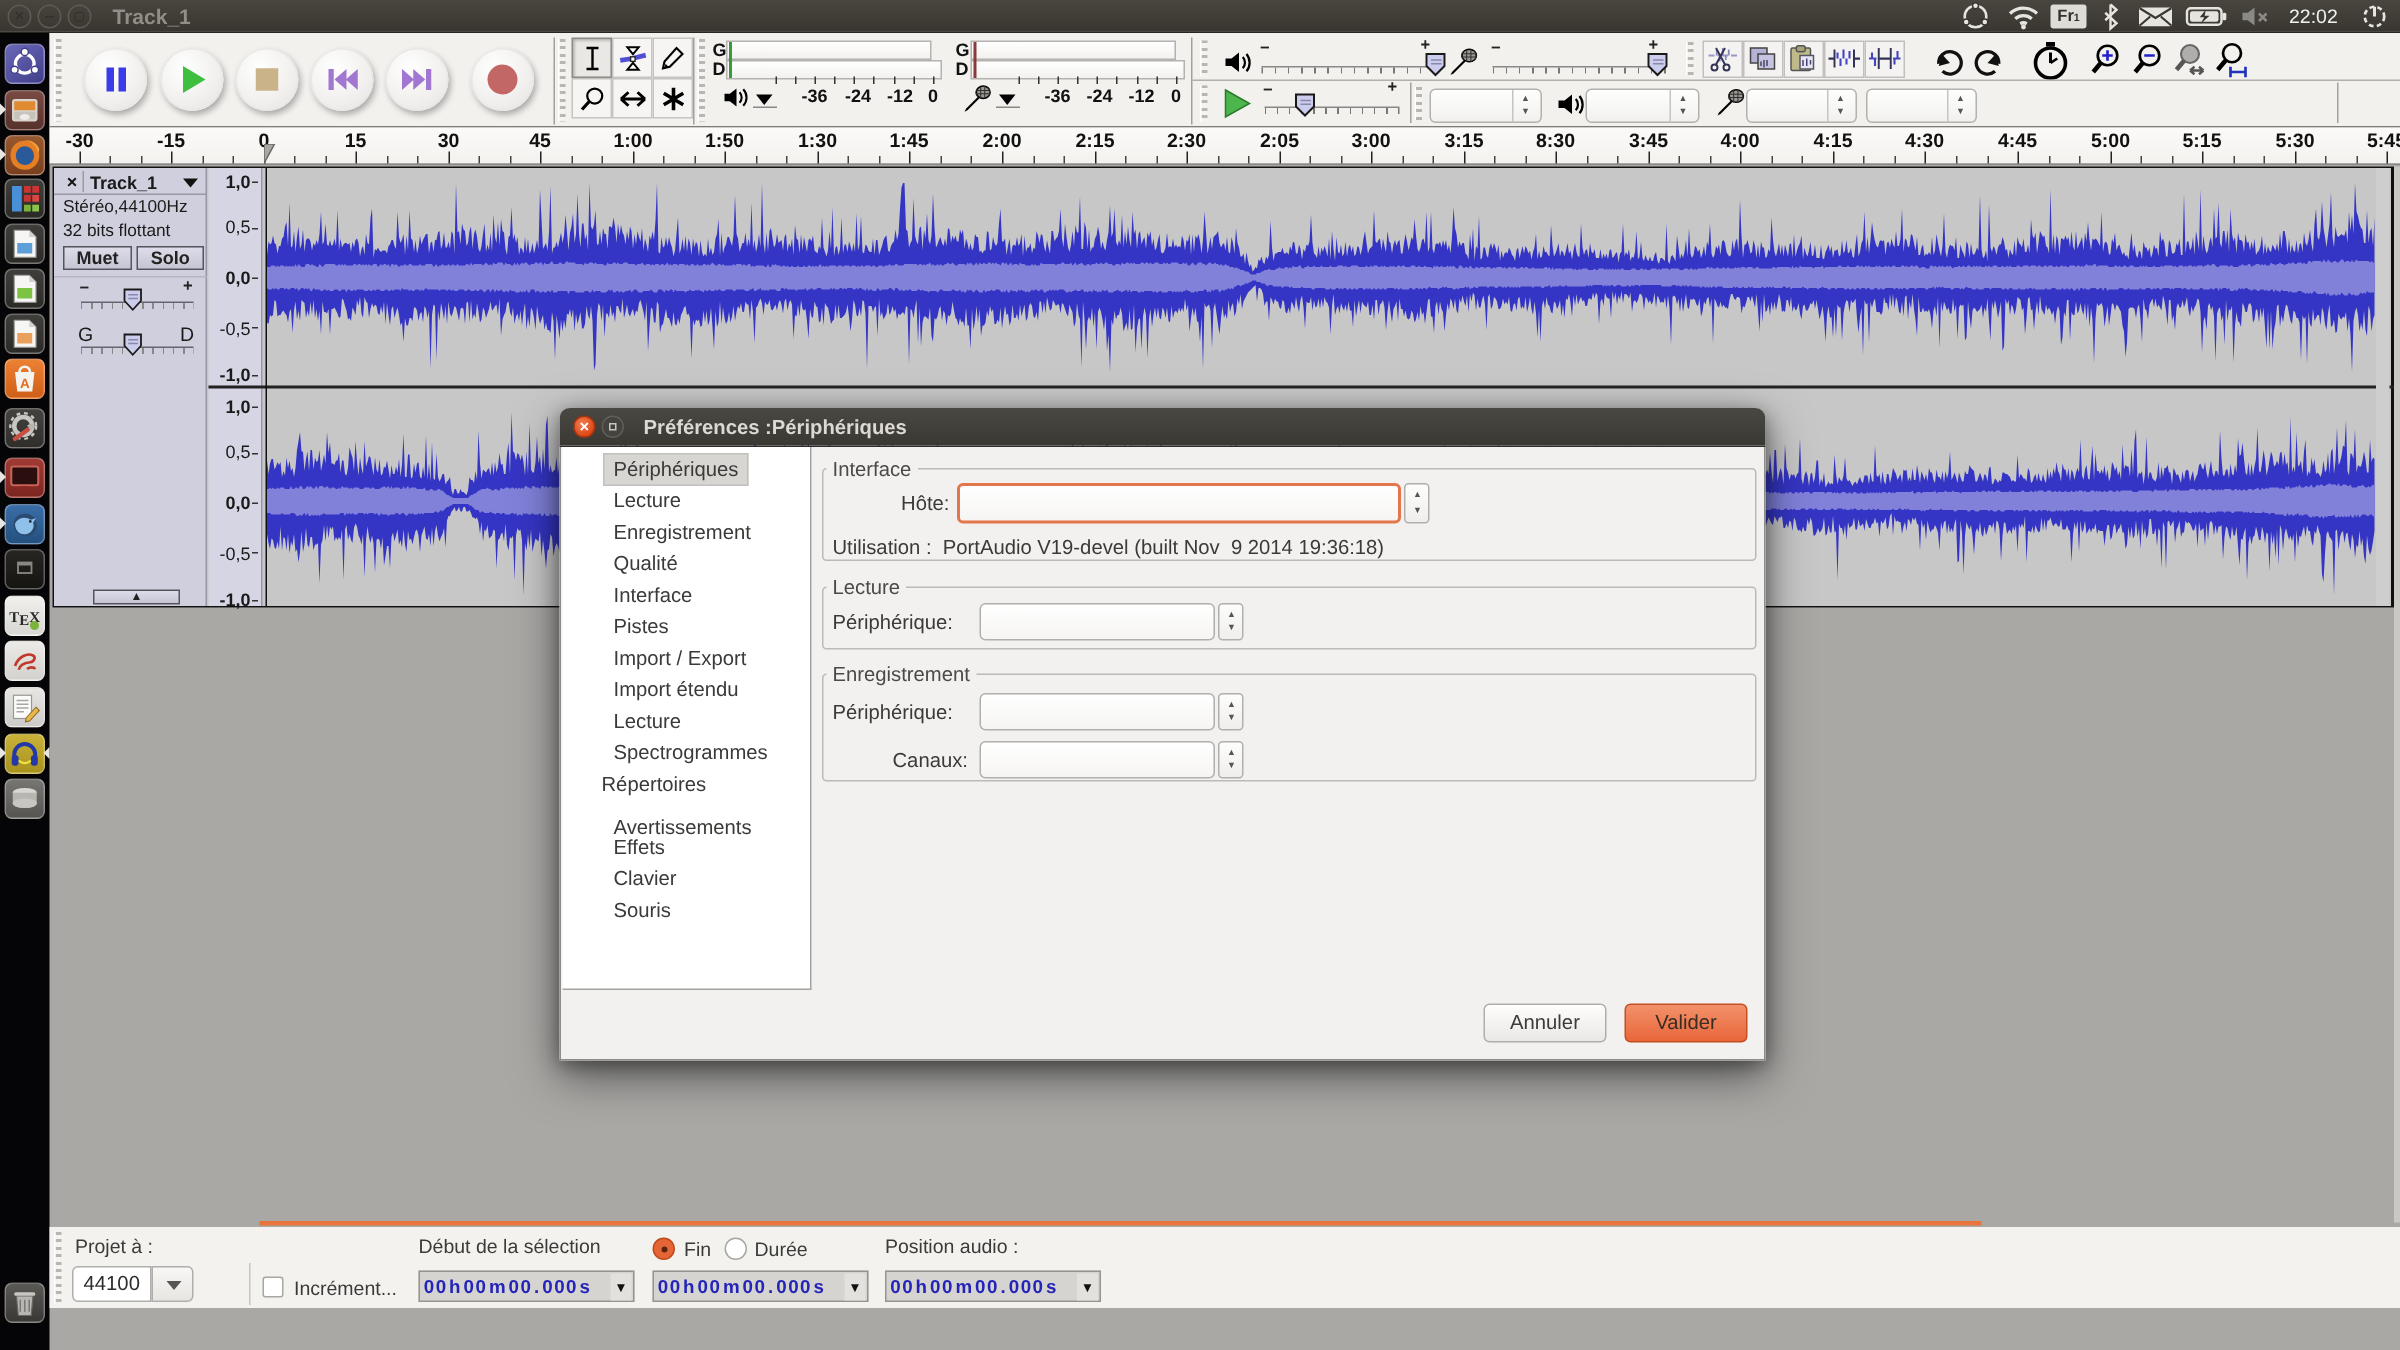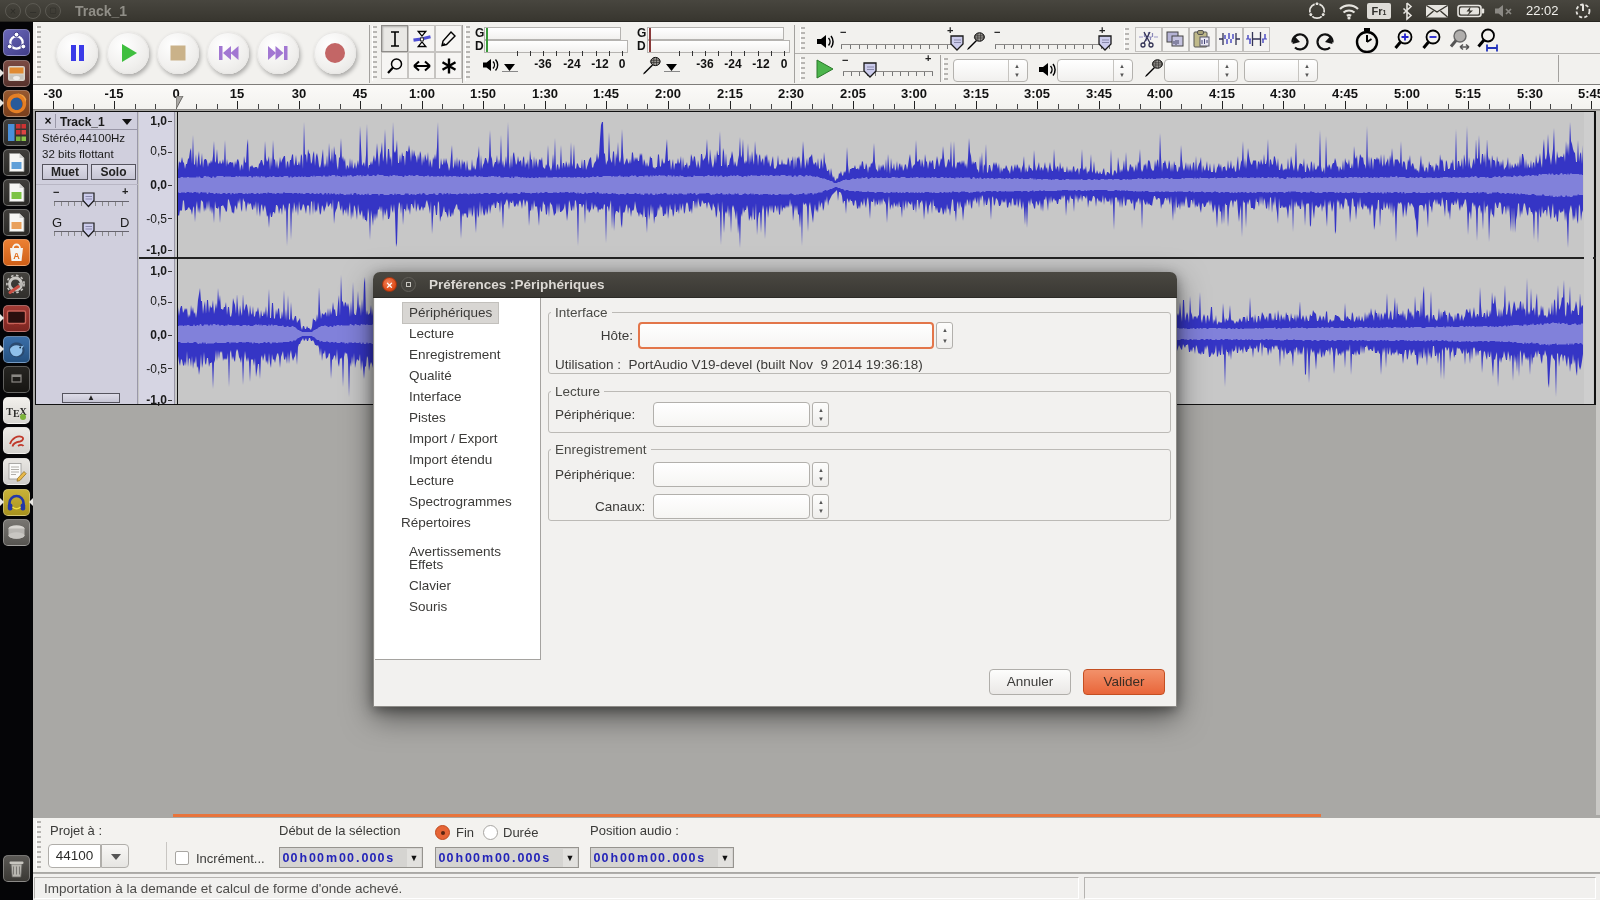--- a/index.html
+++ b/index.html
@@ -570,21 +570,21 @@
       <div class="rlab" style="left:359px">1:00</div>
       <div class="rlab" style="left:420px">1:50</div>
       <div class="rlab" style="left:482px">1:30</div>
       <div class="rlab" style="left:543px">1:45</div>
       <div class="rlab" style="left:605px">2:00</div>
       <div class="rlab" style="left:667px">2:15</div>
       <div class="rlab" style="left:728px">2:30</div>
       <div class="rlab" style="left:790px">2:05</div>
       <div class="rlab" style="left:851px">3:00</div>
       <div class="rlab" style="left:913px">3:15</div>
-      <div class="rlab" style="left:974px">3:05</div>
+      <div class="rlab" style="left:974px">8:30</div>
       <div class="rlab" style="left:1036px">3:45</div>
       <div class="rlab" style="left:1097px">4:00</div>
       <div class="rlab" style="left:1159px">4:15</div>
       <div class="rlab" style="left:1220px">4:30</div>
       <div class="rlab" style="left:1282px">4:45</div>
       <div class="rlab" style="left:1344px">5:00</div>
       <div class="rlab" style="left:1405px">5:15</div>
       <div class="rlab" style="left:1467px">5:30</div>
       <div class="rlab" style="left:1528px">5:45</div>
       <div class="rtickM" style="left:20px"></div>
@@ -751,25 +751,20 @@
   <div class="abs" style="left:450px;top:7px;width:15px;height:15px;border-radius:50%;background:#fff;border:1px solid #a8a6a2"></div>
   <div class="lbl" style="left:470px;top:7px">Durée</div>
   <div class="lbl" style="left:557px;top:5px">Position audio :</div>
 </div>
 <div class="tf" style="left:279px;top:847px;width:144px">
 <span class="tfd">0</span><span class="tfd">0</span><span class="tfu">h</span><span class="tfd">0</span><span class="tfd">0</span><span class="tfu">m</span><span class="tfd">0</span><span class="tfd">0</span><span class="tfu">.</span><span class="tfd">0</span><span class="tfd">0</span><span class="tfd">0</span><span class="tfu">s</span><span class="tfb">▼</span></div>
     <div class="tf" style="left:435px;top:847px;width:144px">
 <span class="tfd">0</span><span class="tfd">0</span><span class="tfu">h</span><span class="tfd">0</span><span class="tfd">0</span><span class="tfu">m</span><span class="tfd">0</span><span class="tfd">0</span><span class="tfu">.</span><span class="tfd">0</span><span class="tfd">0</span><span class="tfd">0</span><span class="tfu">s</span><span class="tfb">▼</span></div>
     <div class="tf" style="left:590px;top:847px;width:144px">
 <span class="tfd">0</span><span class="tfd">0</span><span class="tfu">h</span><span class="tfd">0</span><span class="tfd">0</span><span class="tfu">m</span><span class="tfd">0</span><span class="tfd">0</span><span class="tfu">.</span><span class="tfd">0</span><span class="tfd">0</span><span class="tfd">0</span><span class="tfu">s</span><span class="tfb">▼</span></div>
-<div id="status">
-  <div class="sfield" style="left:1px;width:1045px"></div>
-  <div class="sfield" style="left:1051px;width:512px"></div>
-  <div class="lbl" style="left:11px;top:7px;font-size:13.5px;color:#4c4b49">Importation à la demande et calcul de forme d'onde achevé.</div>
-</div>
 
 <div id="dlg">
   <div id="dtitle">
     <div class="abs" style="left:9px;top:5px;width:15px;height:15px;border-radius:50%;background:radial-gradient(circle at 40% 35%,#f28058,#dd4814 70%);border:1px solid #a33410;color:#fff;font-size:11px;line-height:14px;text-align:center;font-weight:bold">×</div>
     <div class="abs" style="left:28px;top:5px;width:15px;height:15px;border-radius:50%;background:#45433e;border:1px solid #605e58">
           <div style="margin:4px;width:5px;height:5px;border:1.5px solid #c8c6c0"></div>
         </div>
     <div class="abs" style="left:56px;top:5px;font-size:13.5px;font-weight:bold;color:#dcd9d4">Préférences :Périphériques</div>
   </div>
   <div id="dbody">

